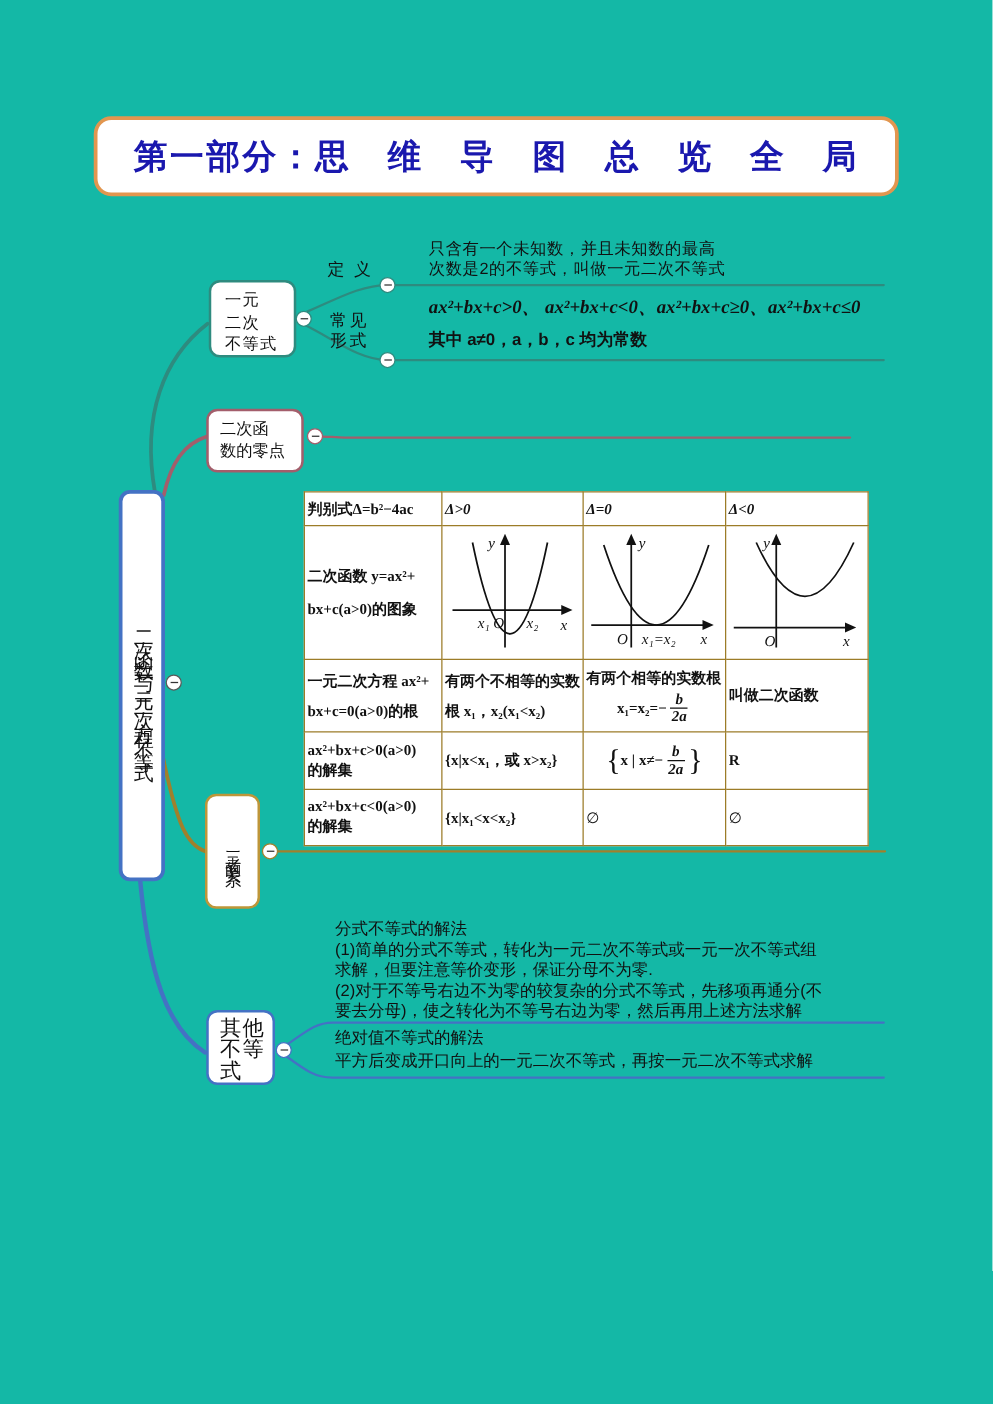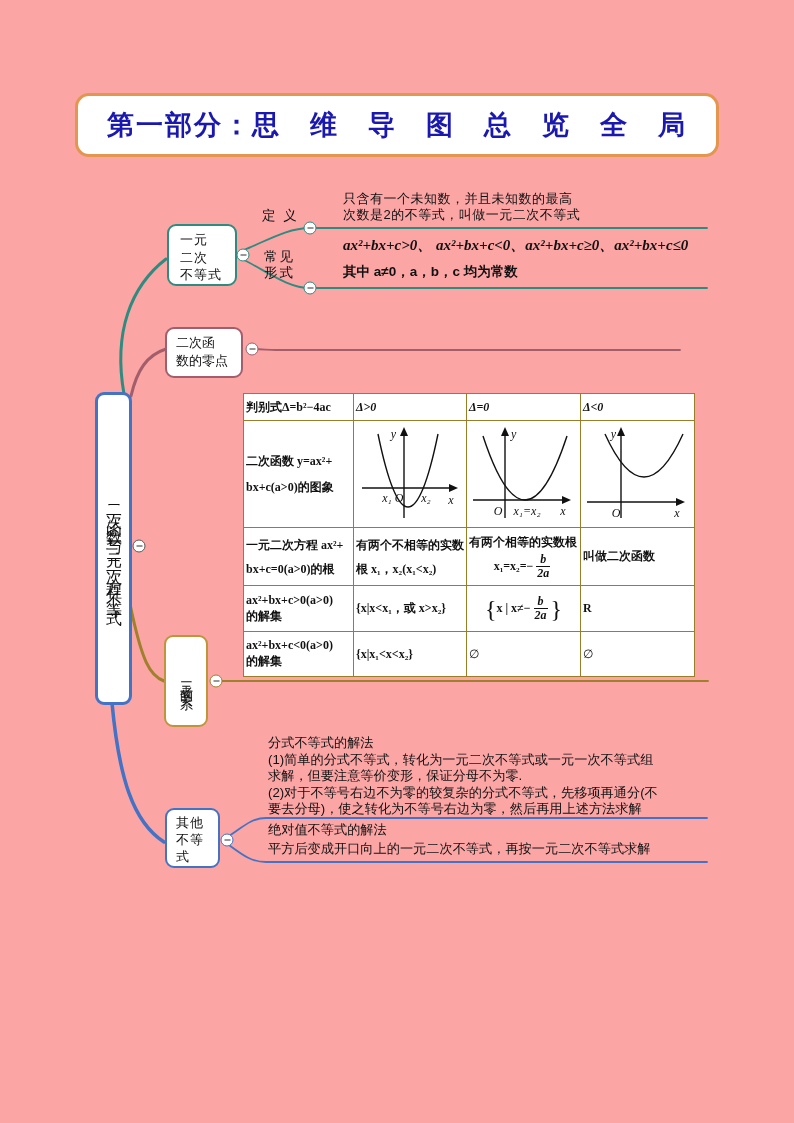--- a/index.html
+++ b/index.html
@@ -1,16 +1,16 @@
 <!DOCTYPE html>
 <html><head>
 <meta charset="utf-8">
 <style>
   html,body{margin:0;padding:0;background:#fff;}
-  .page{position:relative;width:794px;height:1123px;background:#fca5a5;overflow:hidden;
+  .page{position:relative;width:794px;height:1123px;background:#14b8a6;overflow:hidden;
         font-family:"Liberation Sans",sans-serif;color:#111;}
   
   .title-box{position:absolute;left:75px;top:93px;width:638px;height:58px;
              border:3px solid #E2964F;border-radius:14px;background:#fff;
              display:flex;align-items:center;justify-content:center;}
   .title-box span{font-size:27px;font-weight:bold;color:#1A18AE;letter-spacing:2px;white-space:pre;}
   
   svg.connectors{position:absolute;left:0;top:0;z-index:1;pointer-events:none;}
   
   .node{position:absolute;background:#fff;border-radius:9px;z-index:2;box-sizing:border-box;}
@@ -19,21 +19,21 @@
              display:flex;align-items:center;justify-content:center;}
   .vtext{writing-mode:vertical-rl;text-orientation:upright;font-size:16px;letter-spacing:8px;}
   .node-b1{left:167px;top:224px;width:70px;height:62px;border:2.2px solid #2E8B7F;
            font-size:13px;line-height:17.5px;padding:5px 0 0 11px;letter-spacing:1px;}
   .node-b2{left:165px;top:327px;width:78px;height:51px;border:2.2px solid #A35E6B;
            font-size:13px;line-height:18px;padding:5px 0 0 9px;}
   .node-b3{left:164px;top:635px;width:44px;height:92px;border:2.2px solid #BE9639;
            display:flex;align-items:center;justify-content:center;}
   .node-b3 .vtext{font-size:13px;letter-spacing:4px;}
   .node-b4{left:165px;top:808px;width:55px;height:60px;border:2.2px solid #4472C4;
-           font-size:13px;line-height:17px;padding:4px 0 0 9px;letter-spacing:1px;}
+           font-size:17px;line-height:17px;padding:4px 0 0 9px;letter-spacing:1px;}
   
   .toggle{position:absolute;width:13px;height:13px;border-radius:50%;background:#fff;
           box-sizing:border-box;border:1.6px solid #555;z-index:3;
           transform:translate(-50%,-50%);display:flex;align-items:center;justify-content:center;}
   .toggle i{display:block;width:6px;height:0;border-top:1.7px solid #333;}
   .tg-teal{border-color:#2E8B7F;}  .tg-maroon{border-color:#A35E6B;}
   .tg-olive{border-color:#A0802C;} .tg-blue{border-color:#4472C4;} .tg-gray{border-color:#595959;}
   
   .txt{position:absolute;z-index:2;}
   .lbl{font-size:13.5px;letter-spacing:2px;}

